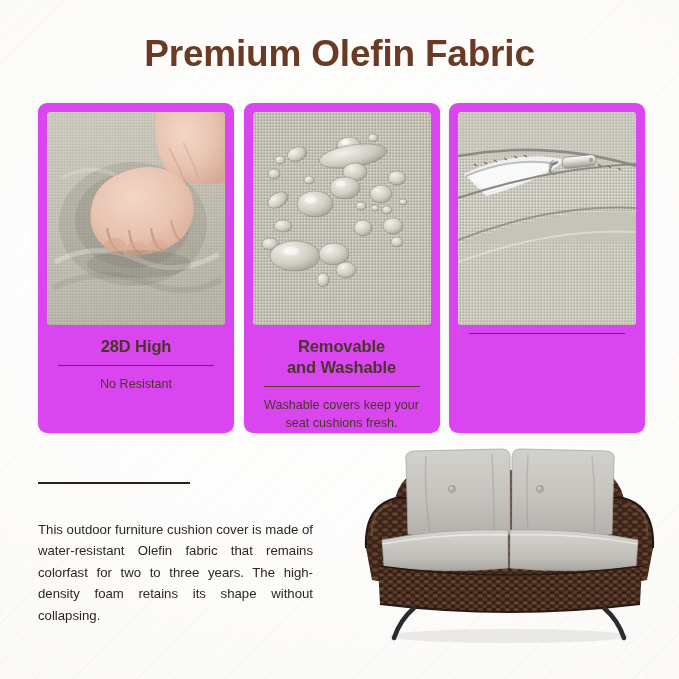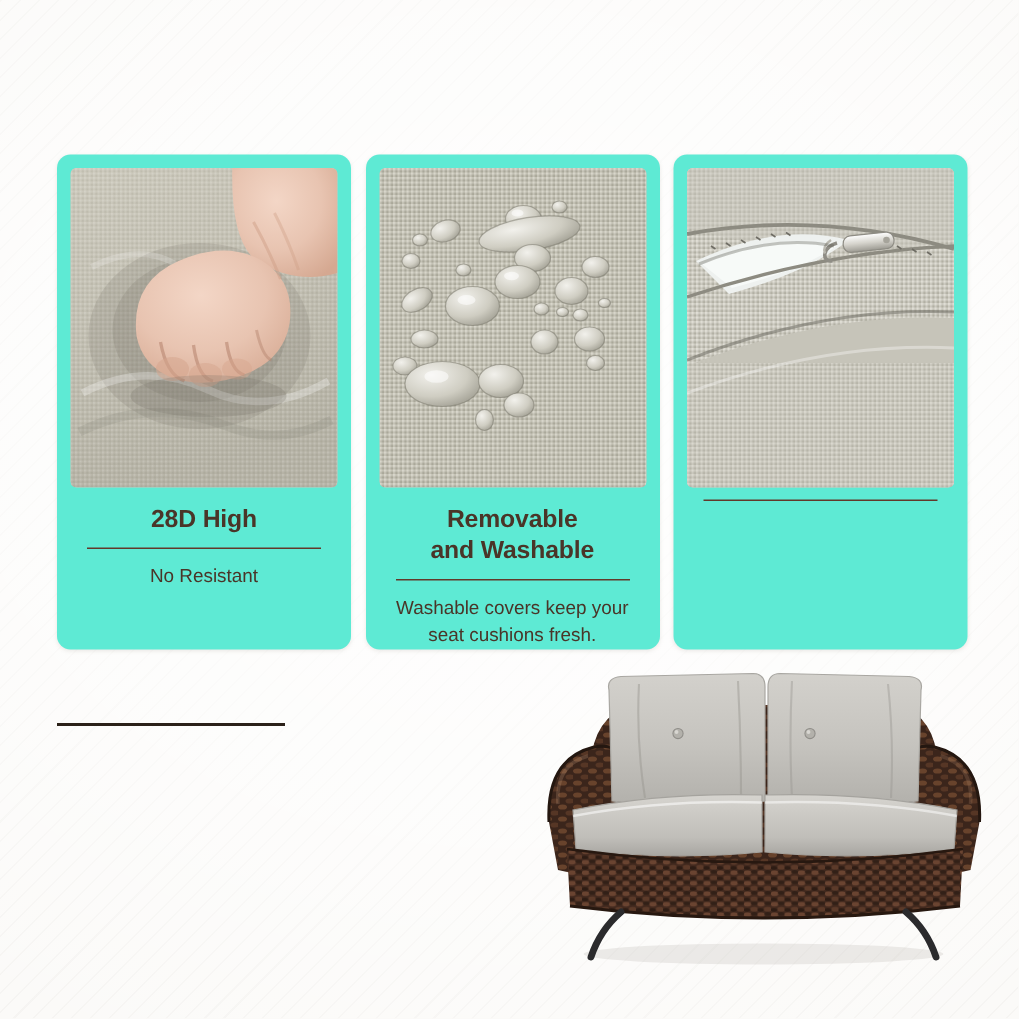--- a/index.html
+++ b/index.html
@@ -60,21 +60,21 @@
     left: 38px;
     width: 607px;
     height: 330px;
     display: flex;
     justify-content: space-between;
   }
 
   .card {
     width: 196px;
     height: 330px;
-    background: #5eead4;
+    background: #d946ef;
     border-radius: 9px;
     box-shadow: 0 1px 3px rgba(150,140,130,0.18);
     display: flex;
     flex-direction: column;
     align-items: center;
     padding: 9px 9px 0 9px;
   }
 
   .card-photo {
     width: 178px;
@@ -146,20 +146,21 @@
   .loveseat svg { display: block; width: 100%; height: 100%; }
 </style>
 </head>
 <body>
 
 <div class="bg-texture"></div>
 <div class="bg-vignette"></div>
 
 <div class="page">
 
+  <div class="title">Premium Olefin Fabric</div>
 
   <div class="cards">
 
     <div class="card">
       <div class="card-photo">
         <svg viewBox="0 0 178 213" preserveAspectRatio="none">
           <defs>
             <linearGradient id="cushg" x1="0" y1="0" x2="0.3" y2="1">
               <stop offset="0%" stop-color="#cdcabd"></stop>
               <stop offset="45%" stop-color="#c4c1b4"></stop>
@@ -324,20 +325,21 @@
 
           <path d="M8 64 Q56 44 98 52" stroke="rgba(90,88,80,0.35)" stroke-width="2" fill="none"></path>
         </svg>
       </div>
       <div class="card-rule"></div>
     </div>
 
   </div>
 
   <div class="desc-rule"></div>
+  <div class="desc-text">This outdoor furniture cushion cover is made of water-resistant Olefin fabric that remains colorfast for two to three years. The high-density foam retains its shape without collapsing.</div>
 
   <div class="loveseat">
     <svg viewBox="0 0 315 212" preserveAspectRatio="xMidYMid meet">
       <defs>
         <pattern id="wicker" width="9" height="7" patternUnits="userSpaceOnUse">
           <rect width="9" height="7" fill="#42291e"></rect>
           <ellipse cx="2.4" cy="1.8" rx="2.6" ry="1.5" fill="#6a4431"></ellipse>
           <ellipse cx="6.8" cy="5.2" rx="2.6" ry="1.5" fill="#5c3a29"></ellipse>
           <ellipse cx="6.8" cy="1.2" rx="2.2" ry="1.2" fill="#322017"></ellipse>
           <ellipse cx="2.0" cy="5.6" rx="2.2" ry="1.2" fill="#2d1c14"></ellipse>

